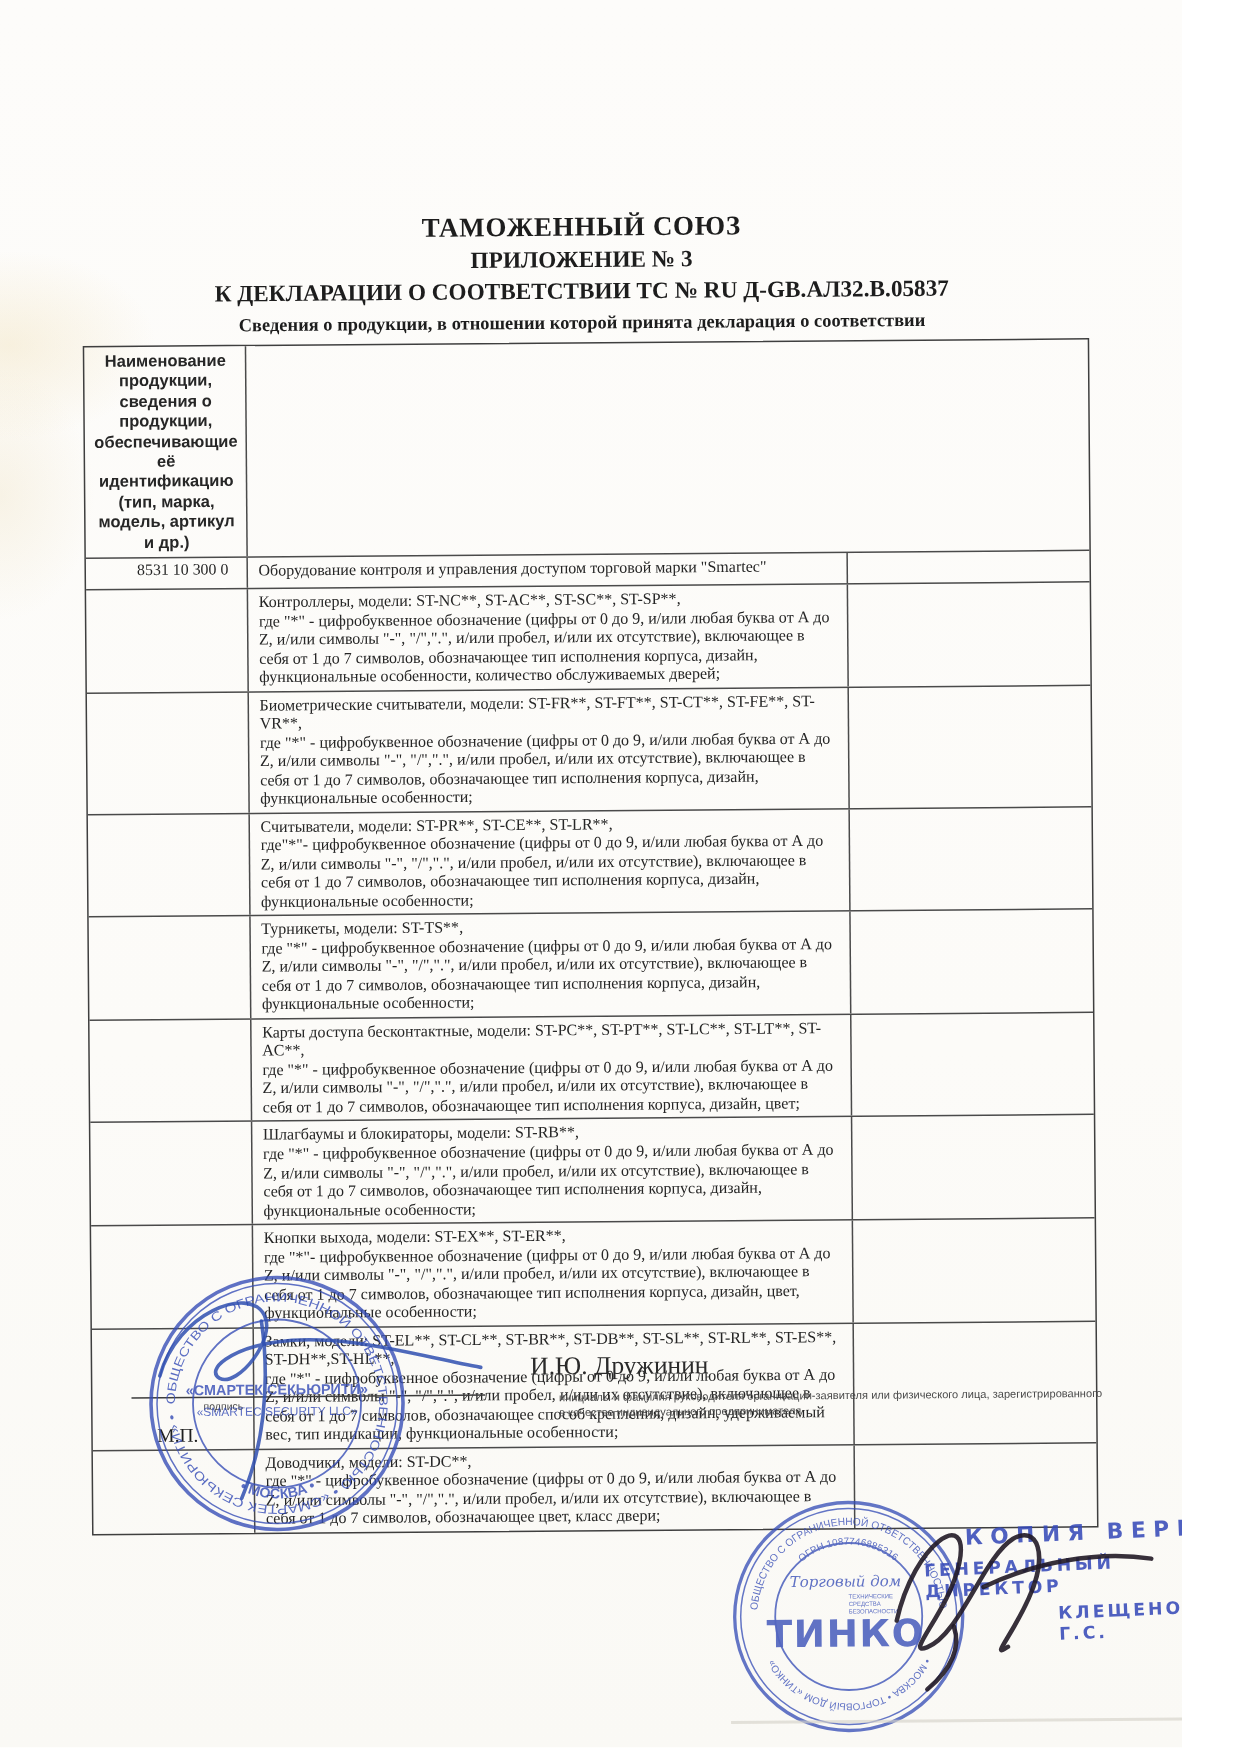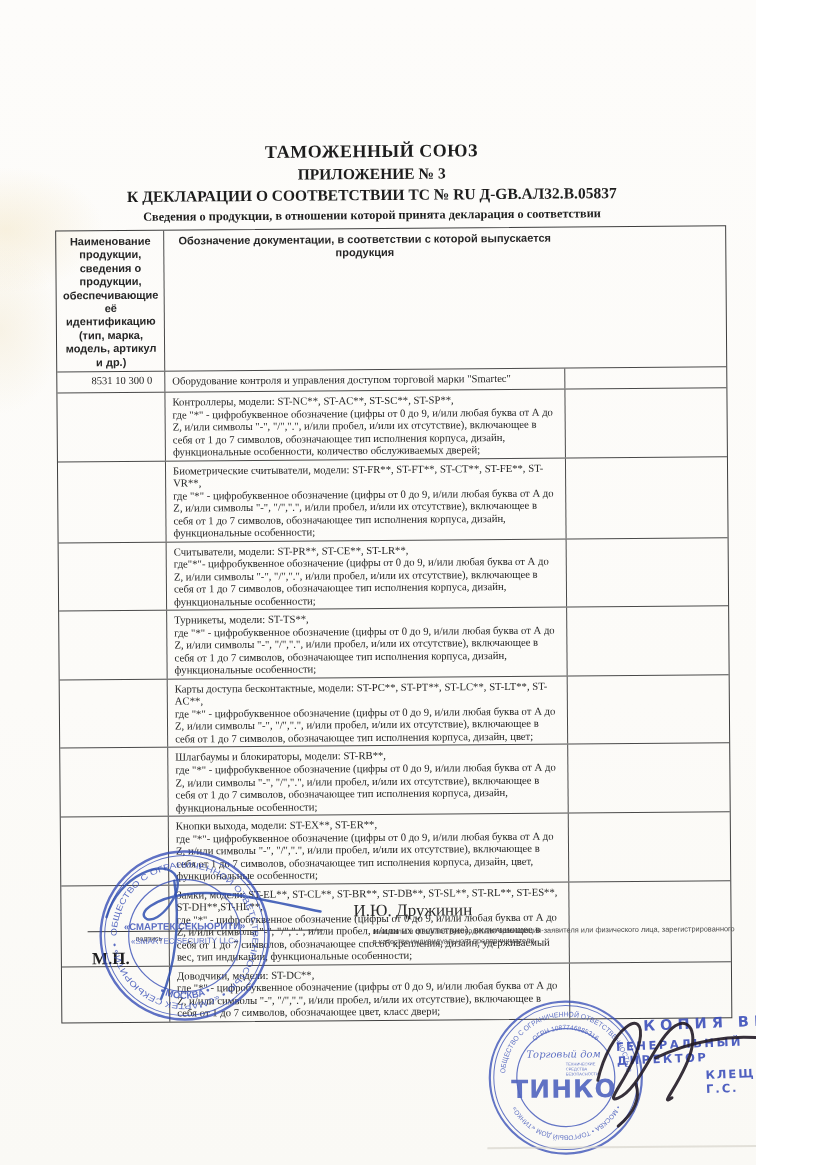--- a/index.html
+++ b/index.html
@@ -2,21 +2,21 @@
 <html><head>
 <meta charset="utf-8">
 <style>
   html,body{margin:0;padding:0;}
   .page{
     position:relative;width:756px;height:1165px;overflow:hidden;
     background:
       radial-gradient(140px 90px at 6px 230px, rgba(235,214,160,.30), rgba(235,214,160,0) 70%),
       radial-gradient(90px 120px at 0px 330px, rgba(230,210,160,.22), rgba(230,210,160,0) 70%),
       linear-gradient(180deg,#fdfcfa 0%,#fcfbf8 60%,#faf9f5 100%);
-    font-family:"Liberation Serif", serif;color:#262626;
+    font-family:"Liberation Serif", serif;color:#262626;padding-left:32px;
   }
   .doc{position:absolute;inset:0;transform:rotate(-0.45deg);transform-origin:50% 40%;}
   
   .titles{position:absolute;top:141px;left:0;right:8px;text-align:center;font-weight:bold;color:#1d1d1d;}
   .t1{font-size:18px;letter-spacing:.5px;margin:0 0 3px 0;}
   .t2{font-size:15.5px;margin:0 0 3px 0;}
   .t3{font-size:15.5px;margin:0 0 4px 0;}
   .t4{font-size:12.3px;margin:0;}
   
   .tbl{position:absolute;left:57px;top:228px;width:669px;border:1.6px solid #3f3f3f;}
@@ -28,21 +28,21 @@
            text-align:center;display:flex;align-items:flex-start;justify-content:center;padding-top:4px;}
   .hdr{min-height:42px;}
   .body-c1{text-align:center;font-size:10.6px;padding-top:3px;margin-left:21px;}
   .body-c2{font-size:10.7px;line-height:1.17;white-space:pre-line;padding-top:3px;}
   
   .sig-name{position:absolute;left:350px;top:901px;font-size:17px;color:#2a2a2a;}
   .sig-caption{position:absolute;left:369px;top:927px;width:368px;font-family:"Liberation Sans",sans-serif;
                font-size:7.4px;line-height:1.35;color:#4a4a4a;}
   .sig-line{position:absolute;left:84px;top:929px;width:236px;border-top:1.4px solid #3c3c3c;}
   .podpis{position:absolute;left:132px;top:933px;font-family:"Liberation Sans",sans-serif;font-size:7px;color:#4a4a4a;}
-  .mp{position:absolute;left:88px;top:947px;font-weight:bold;font-size:17px;color:#1f1f1f;}
+  .mp{position:absolute;left:101px;top:947px;font-weight:normal;font-size:13px;color:#1f1f1f;}
   
   .stamp{position:absolute;}
   .smartec{left:93px;top:846px;width:176px;height:176px;opacity:.88;}
   .tinko{left:481px;top:999px;width:160px;height:160px;opacity:.85;}
   .copy-stamp{position:absolute;left:612px;top:1017px;width:215px;transform:rotate(-2deg);
               font-family:"DejaVu Sans",sans-serif;font-weight:bold;color:rgba(55,74,184,.88);}
   .copy-l1{font-size:14.5px;letter-spacing:5px;margin:0 0 5px 28px;}
   .copy-l2{font-size:11.5px;letter-spacing:2.5px;margin:0 0 4px 0;}
   .copy-l3{font-size:11.5px;letter-spacing:2px;margin:0 0 0 88px;}
   .sig-blue{position:absolute;left:85px;top:853px;width:260px;height:150px;}
@@ -59,21 +59,20 @@
     <div class="titles">
       <p class="t1">ТАМОЖЕННЫЙ СОЮЗ</p>
       <p class="t2">ПРИЛОЖЕНИЕ № 3</p>
       <p class="t3">К ДЕКЛАРАЦИИ О СООТВЕТСТВИИ ТС № RU Д-GB.АЛ32.В.05837</p>
       <p class="t4">Сведения о продукции, в отношении которой принята декларация о соответствии</p>
     </div>
 
     <div class="tbl">
       <div class="tr hdr">
         <div class="td c2">Наименование продукции, сведения о продукции, обеспечивающие её идентификацию (тип, марка, модель, артикул и др.)</div>
-        <div class="td">Обозначение документации, в соответствии с которой выпускается продукция</div>
       </div>
 
       <div class="tr" style="min-height:20px">
         <div class="td c1 body-c1">8531 10 300 0</div>
         <div class="td c2 body-c2">Оборудование  контроля и управления доступом торговой марки "Smartec"</div>
         <div class="td"></div>
       </div>
       <div class="tr" style="min-height:60px">
         <div class="td c1 body-c1"></div>
         <div class="td c2 body-c2">Контроллеры, модели: ST-NC**, ST-AC**, ST-SC**, ST-SP**,

